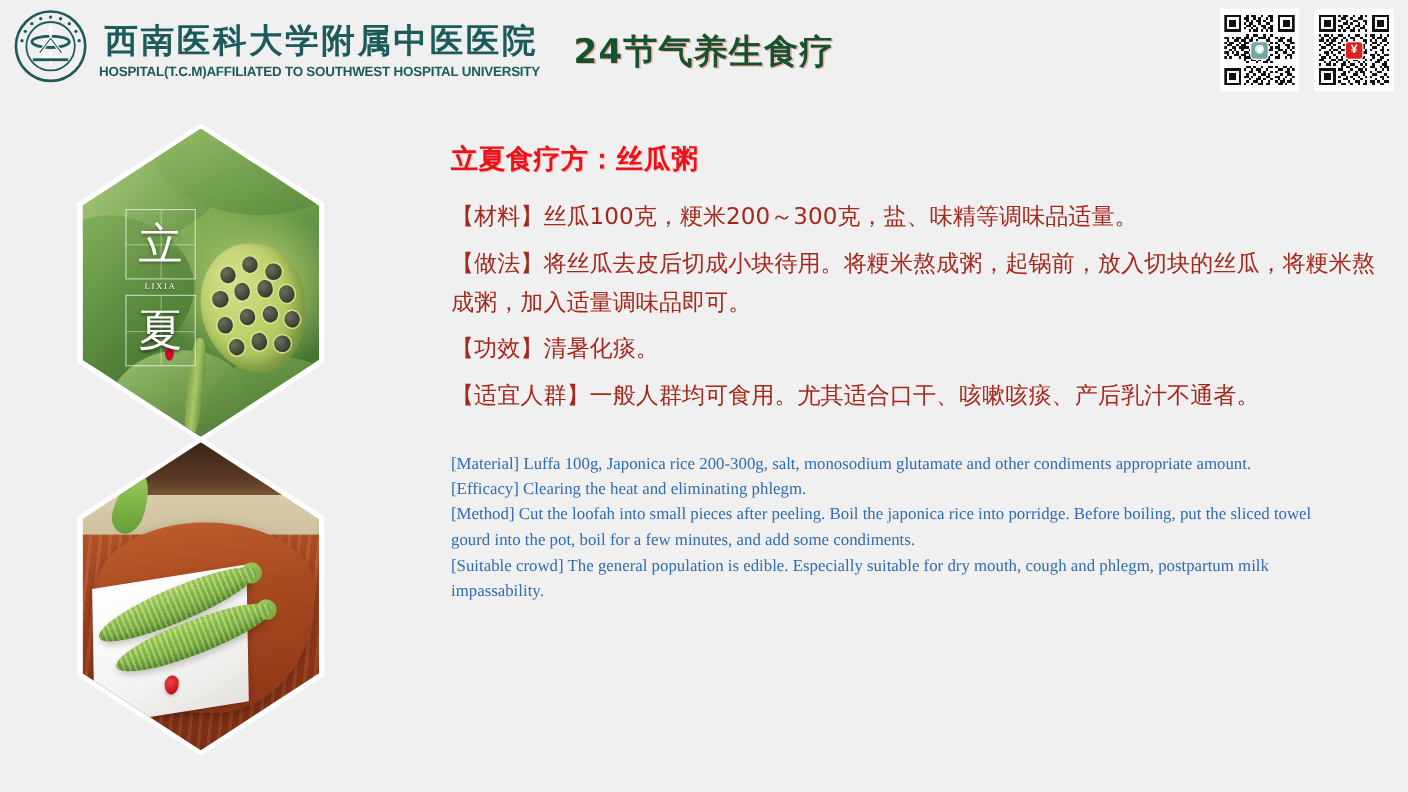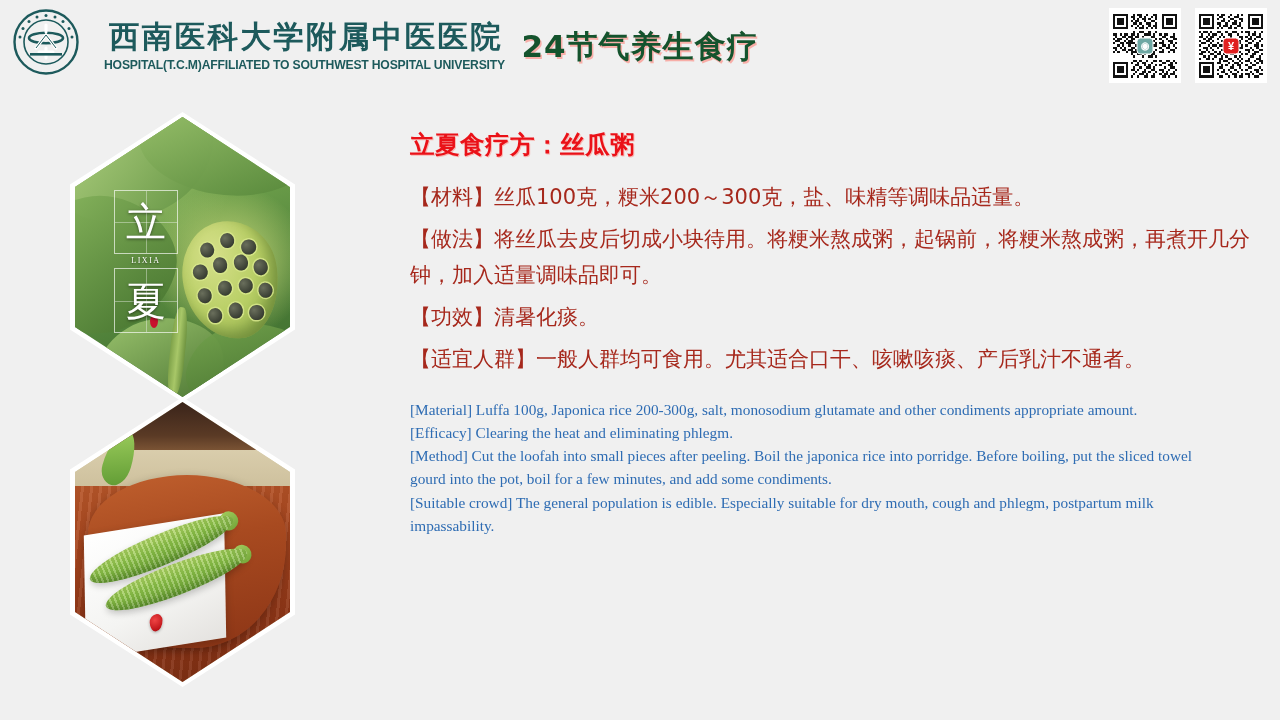--- a/index.html
+++ b/index.html
@@ -22,21 +22,21 @@
     left: 0; top: 0;
     width: 1280px;
     height: 92px;
   }
 
   .logo-block {
     position: absolute;
     left: 12px; top: 8px;
     display: flex;
     align-items: center;
-    gap: 24px;
+    gap: 10px;
   }
 
   .logo-seal {
     width: 68px; height: 68px;
     flex: 0 0 68px;
     position: relative;
   }
 
   .logo-text-wrap {
     display: flex;
@@ -320,21 +320,21 @@
   .recipe-heading {
     font-family: "DejaVu Sans", "Liberation Sans", sans-serif;
     font-size: 24.5px;
     font-weight: bold;
     color: #ea1118;
     letter-spacing: 0.5px;
     margin-bottom: 18px;
     text-shadow: 1px 1px 0 rgba(255,130,120,.5);
   }
 
-  .cn-body { margin-bottom: 20px; }
+  .cn-body { margin-bottom: 32px; }
 
   .cn-line {
     font-family: "DejaVu Sans", "Liberation Sans", sans-serif;
     font-size: 21px;
     line-height: 1.72;
     color: #a6281c;
     margin-bottom: 6px;
   }
 
   .en-body {
@@ -862,21 +862,21 @@
   </div>
 
 </div>
 
 <div class="content">
 
   <div class="recipe-heading">立夏食疗方：丝瓜粥</div>
 
   <div class="cn-body">
     <p class="cn-line">【材料】丝瓜100克，粳米200～300克，盐、味精等调味品适量。</p>
-    <p class="cn-line">【做法】将丝瓜去皮后切成小块待用。将粳米熬成粥，起锅前，将粳米熬成粥，再煮开几分钟，加入适量调味品即可。</p>
+    <p class="cn-line">【做法】将丝瓜去皮后切成小块待用。将粳米熬成粥，起锅前，放入切块的丝瓜，将粳米熬成粥，加入适量调味品即可。</p>
     <p class="cn-line">【功效】清暑化痰。</p>
     <p class="cn-line">【适宜人群】一般人群均可食用。尤其适合口干、咳嗽咳痰、产后乳汁不通者。</p>
   </div>
 
   <div class="en-body">
     <p class="en-line">[Material]  Luffa 100g, Japonica rice 200-300g, salt, monosodium glutamate and other condiments appropriate amount.</p>
     <p class="en-line">[Efficacy] Clearing the heat and eliminating phlegm.</p>
     <p class="en-line">[Method] Cut the loofah into small pieces after peeling. Boil the japonica rice into porridge. Before boiling, put the sliced towel gourd into the pot, boil for a few minutes, and add some condiments.</p>
     <p class="en-line">[Suitable crowd] The general population is edible. Especially suitable for dry mouth, cough and phlegm, postpartum milk impassability.</p>
   </div>

